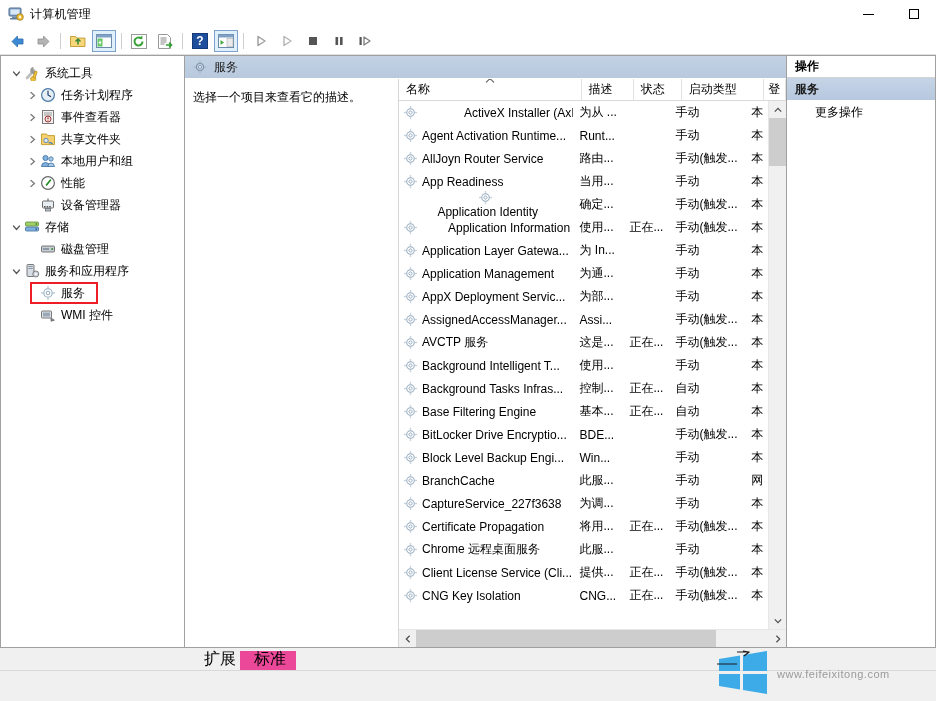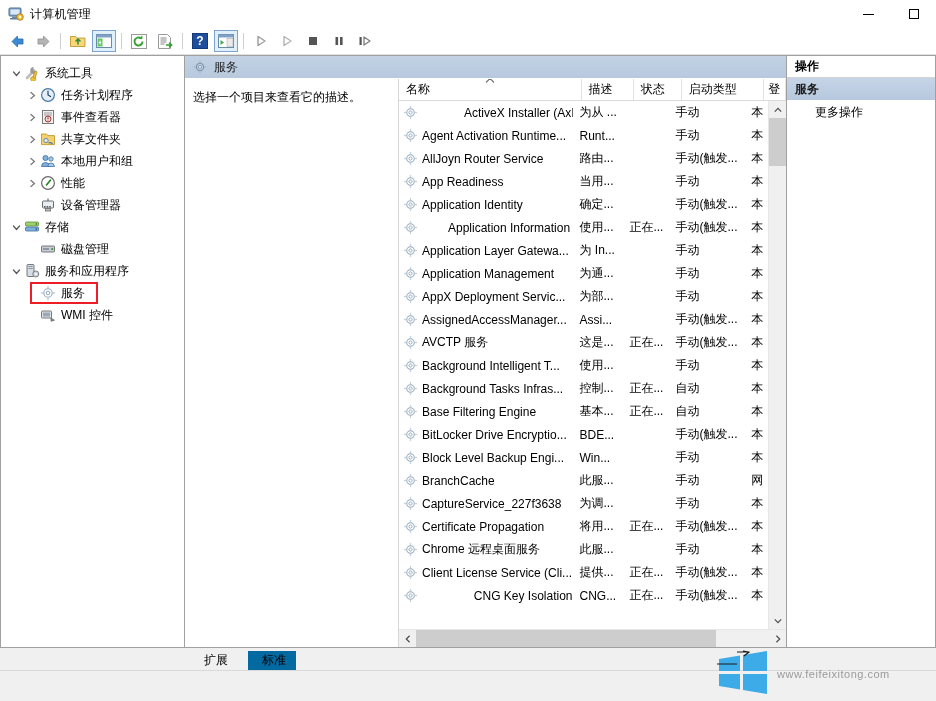--- a/index.html
+++ b/index.html
@@ -398,39 +398,39 @@
     display: flex;
     align-items: flex-end;
     padding-left: 190px;
     box-sizing: border-box;
     position: relative;
   }
   .tab {
     position: relative;
     height: 19px;
     padding: 0 10px 0 14px;
-    font-size: 12px;
-    display: flex;
-    align-items: center;
+    font-size: 16px;
+    display: flex;
+    align-items: flex-end;
     background: #f0f0f0;
     color: #000;
     margin-right: -6px;
   }
   .tab::before {
     content: "";
     position: absolute;
     left: 0; top: 0; bottom: 0; right: 0;
     border-top: 1px solid #9a9a9a;
     border-left: 1px solid #9a9a9a;
     border-right: 1px solid #9a9a9a;
     transform: skewX(-18deg);
     border-radius: 2px 2px 0 0;
     z-index: -1;
   }
-  .tab.active { background: #0369a1; margin-left: 16px; }
+  .tab.active { background: #ec4899; }
   .tab.active::before { background: #ffffff; }
 
   
   .statusbar {
     height: 30px;
     flex: 0 0 auto;
     background: #f0f0f0;
     position: relative;
     border-top: 1px solid #d9d9d9;
   }
@@ -914,21 +914,21 @@
                         </g>
                       </svg></span>
                     <span>App Readiness</span>
                   </div>
                   <div class="cell" style="width: 53px;">当用...</div>
                   <div class="cell" style="width: 49px;"></div>
                   <div class="cell" style="width: 84px;">手动</div>
                   <div class="cell" style="width: 22px; padding-left: 4px;">本</div>
                 </div>
                 <div class="lv-row">
-                  <div class="cell cell-name" style="width: 186px;">
+                  <div class="cell cell-name" style="width: 186px; flex-direction: column;">
                     <span class="svc-ico"><svg width="15" height="15" viewBox="0 0 16 16">
                         <g fill="none" stroke="#93a9bd" stroke-width="1.1">
                           <circle cx="8" cy="8" r="4"></circle>
                         </g>
                         <circle cx="8" cy="8" r="1.7" fill="#ffffff" stroke="#93a9bd" stroke-width="1"></circle>
                         <g fill="#c2d2e0">
                           <rect x="7.3" y="1" width="1.4" height="2.3"></rect>
                           <rect x="7.3" y="12.7" width="1.4" height="2.3"></rect>
                           <rect x="1" y="7.3" width="2.3" height="1.4"></rect>
                           <rect x="12.7" y="7.3" width="2.3" height="1.4"></rect>
@@ -1271,21 +1271,21 @@
                         </g>
                       </svg></span>
                     <span>Client License Service (Cli...</span>
                   </div>
                   <div class="cell" style="width: 53px;">提供...</div>
                   <div class="cell" style="width: 49px;">正在...</div>
                   <div class="cell" style="width: 84px;">手动(触发...</div>
                   <div class="cell" style="width: 22px; padding-left: 4px;">本</div>
                 </div>
                 <div class="lv-row">
-                  <div class="cell cell-name" style="width: 186px; justify-content: space-between;">
+                  <div class="cell cell-name" style="width: 186px;">
                     <span class="svc-ico"><svg width="15" height="15" viewBox="0 0 16 16">
                         <g fill="none" stroke="#93a9bd" stroke-width="1.1">
                           <circle cx="8" cy="8" r="4"></circle>
                         </g>
                         <circle cx="8" cy="8" r="1.7" fill="#ffffff" stroke="#93a9bd" stroke-width="1"></circle>
                         <g fill="#c2d2e0">
                           <rect x="7.3" y="1" width="1.4" height="2.3"></rect>
                           <rect x="7.3" y="12.7" width="1.4" height="2.3"></rect>
                           <rect x="1" y="7.3" width="2.3" height="1.4"></rect>
                           <rect x="12.7" y="7.3" width="2.3" height="1.4"></rect>

